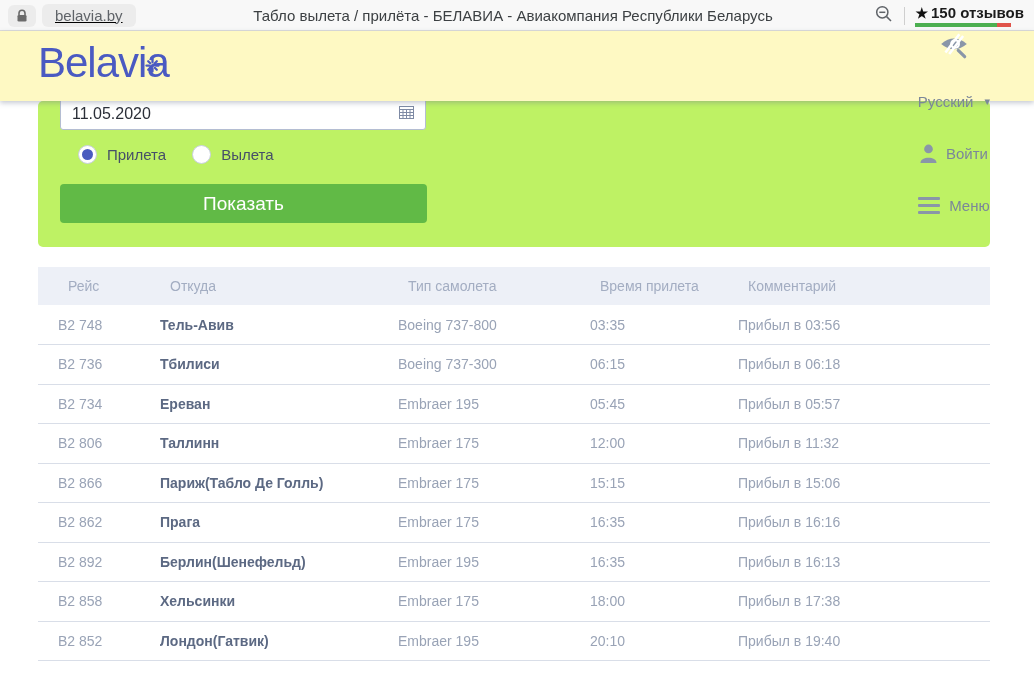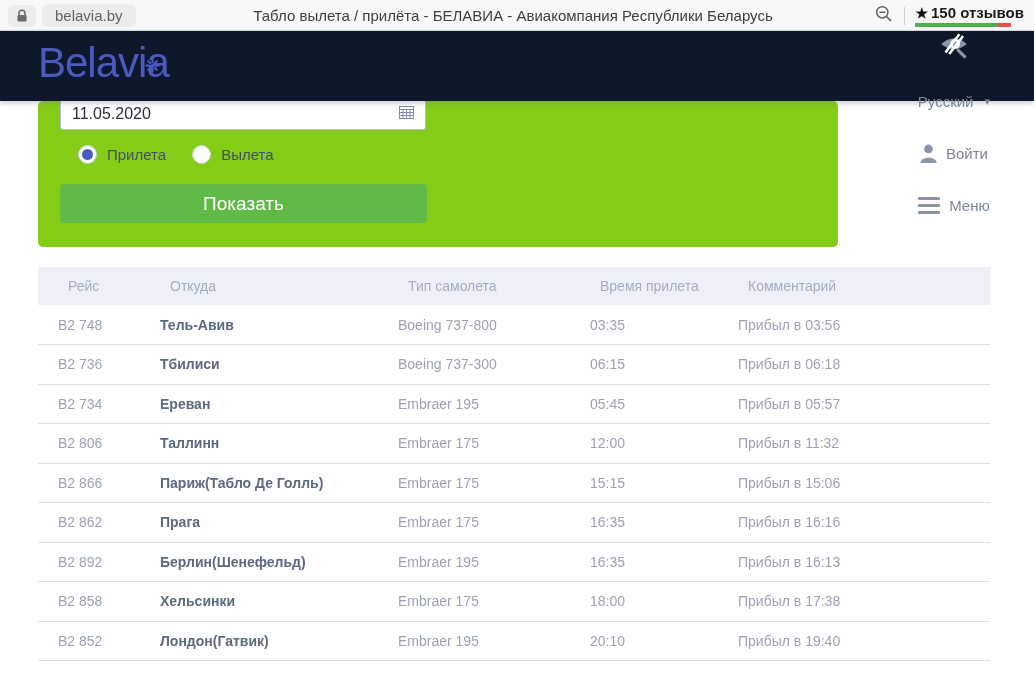--- a/index.html
+++ b/index.html
@@ -3,50 +3,50 @@
 <meta charset="utf-8">
 <style>
   * { margin:0; padding:0; box-sizing:border-box; }
   html,body { width:1034px; height:689px; overflow:hidden; background:#fff;
               font-family:"Liberation Sans", sans-serif; }
   .stage { position:relative; width:1034px; height:689px; background:#fff; overflow:hidden; }
 
   
   .browser-bar { position:absolute; top:0; left:0; width:100%; height:31px;
     background:#f8f8f8; border-bottom:1px solid #dcdcdc; display:flex; align-items:center; }
-  .chrome-left { display:flex; align-items:flex-end; gap:6px; padding-left:8px; }
+  .chrome-left { display:flex; align-items:flex-end; gap:6px; padding-left:8px;text-decoration:underline; }
   .lock-pill { width:28px; height:22px; background:#ececec; border-radius:6px;
     display:flex; align-items:center; justify-content:center; }
   .url-pill { background:#ececec; border-radius:6px; padding:3px 13px; font-size:15px; color:#5f6368; }
   .chrome-title { position:absolute; left:0; right:8px; text-align:center; font-size:15px; color:#3c4043; pointer-events:none; }
   .chrome-right { position:absolute; right:6px; top:0; height:31px; display:flex; align-items:center; gap:10px; }
   .chrome-divider { width:1px; height:18px; background:#cfcfcf; }
   .reviews { display:flex; flex-direction:column; align-items:flex-start; padding-right:4px; }
   .reviews-line { display:flex; align-items:center; gap:3px; font-size:15px; font-weight:700; color:#1b1b1b; }
   .reviews-star { font-size:14px; color:#111; }
   .reviews-bar { margin-top:2px; width:96px; height:4px; display:flex; }
   .reviews-bar .g { width:85%; height:100%; background:#4caf50; }
   .reviews-bar .r { width:15%; height:100%; background:#e0534a; }
 
   
-  .site-header { position:absolute; top:31px; left:0; width:100%; height:70px; background:#0f172a;
+  .site-header { position:absolute; top:31px; left:0; width:100%; height:70px; background:#fef9c3;
     box-shadow:0 2px 5px rgba(110,120,140,.4); z-index:10;padding-left:10px; }
   .logo { position:absolute; left:38px; top:9px; font-size:42px; color:#4a5ac2;
     letter-spacing:-1px; cursor:pointer; line-height:1.1; }
   .logo-flower { position:absolute; left:107px; top:-4px; }
   .header-nav { position:absolute; right:44px; top:0; height:70px; display:flex; align-items:center; gap:17px;flex-direction:column; }
   .nav-item { display:flex; align-items:center; gap:9px; font-size:15px; color:#7b8799; cursor:pointer; }
   .caret { font-size:11px; color:#7b8799; margin-left:2px; }
   .burger { display:flex; flex-direction:column; gap:4px; }
   .burger div { width:22px; height:3px; background:#8a96a8; border-radius:1px; }
   .nav-gap { width:6px; }
 
   
-  .panel { position:absolute; top:101px; left:38px; width:800px; height:146px;
-    background:#84cc16; border-radius:5px; }
+  .panel { position:absolute; top:101px; left:38px; width:952px; height:146px;
+    background:#bef264; border-radius:5px; }
   .date-field { position:absolute; left:22px; top:-3px; width:366px; height:32px; background:#fff;
     border:1px solid #b4bdd2; border-radius:3px; display:flex; align-items:center; padding:0 11px; }
   .date-field input { flex:1; border:none; outline:none; font-size:16px; color:#2b2f38;
     font-family:"Liberation Sans", sans-serif; background:transparent; }
   .radio-row { position:absolute; left:40px; top:44px; display:flex; align-items:center; gap:26px; }
   .radio-group { display:flex; align-items:center; gap:10px; cursor:pointer; }
   .radio { width:19px; height:19px; border-radius:50%; background:#fff; border:1px solid #c8cfdf; position:relative; }
   .radio.selected::after { content:""; position:absolute; left:3px; top:3px; width:11px; height:11px;
     border-radius:50%; background:#4a5bbf; }
   .radio-label { font-size:15px; color:#464f68; }

